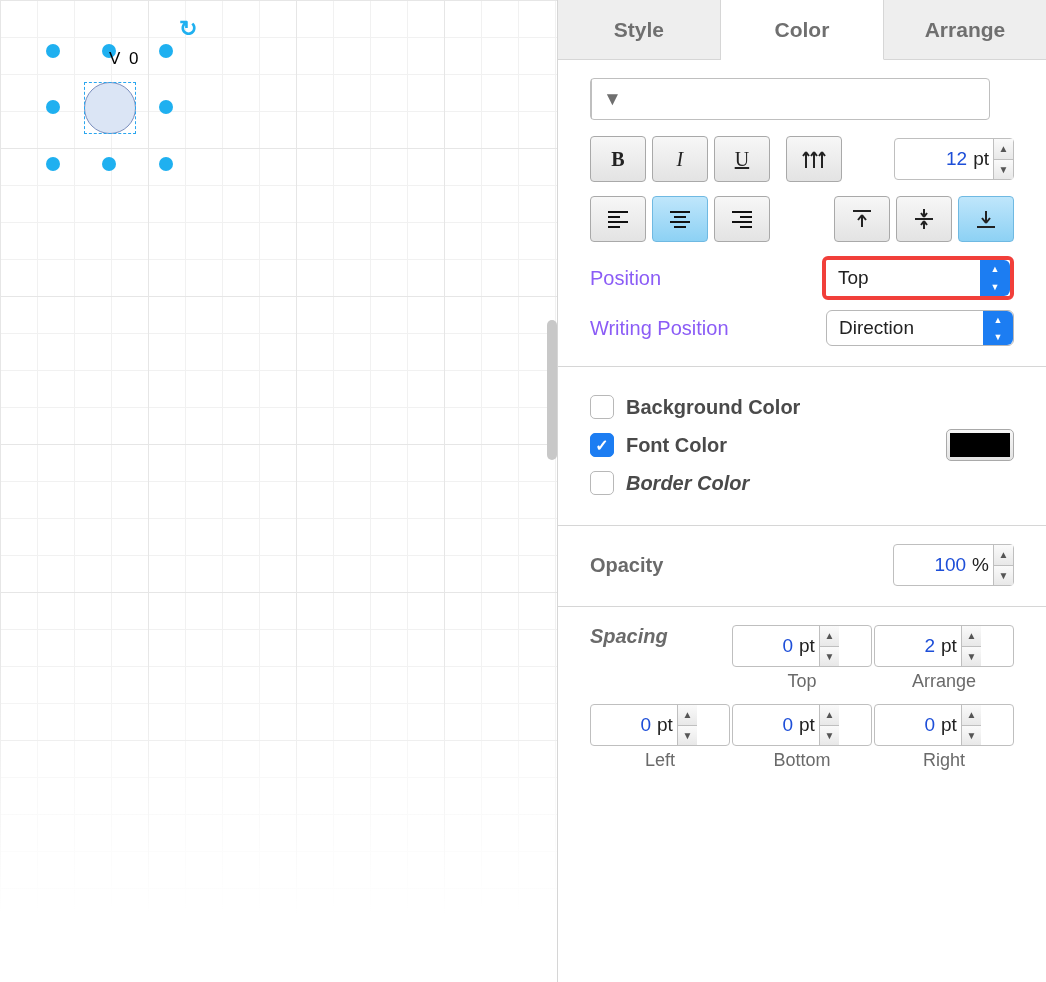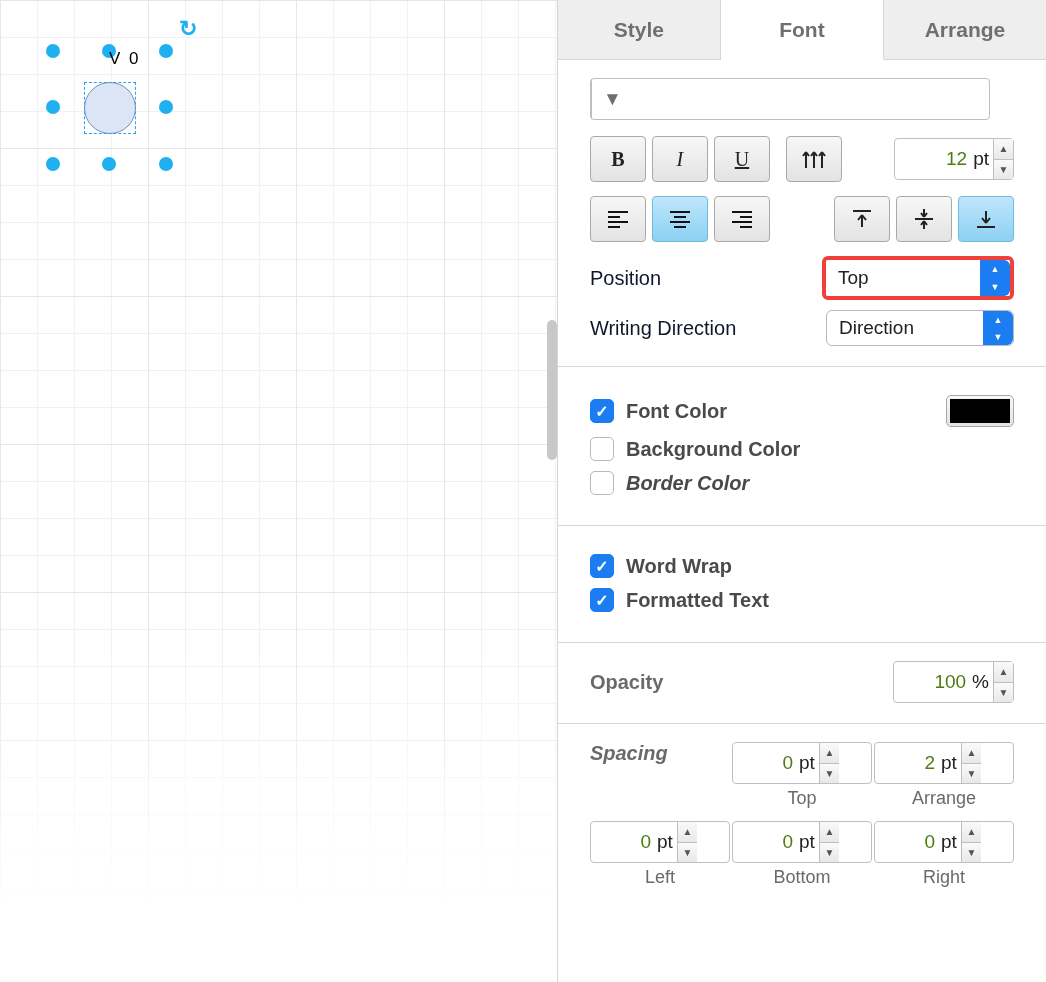--- a/index.html
+++ b/index.html
@@ -177,35 +177,35 @@
   .tb-btn.active { background: linear-gradient(#bfe6fb,#8dd1f4); border-color:#6fb9e2;}
   .tb-btn svg { display:block; }
 
   .spin {
     display:flex; align-items:center;
     border:1px solid #bfbfbf; border-radius:4px; height:42px;
     background:#fff;
   }
   .spin input {
     border:none; width:78px; text-align:right; font-size:19px; padding-right:6px;
-    outline:none; background:transparent; color:#4d7c0f;
+    outline:none; background:transparent; color:#1d4ed8;
   }
   .spin .unit { padding-right:4px; font-size:19px; color:#222;}
   .spin .arrows {
     width:20px; height:100%; border-left:1px solid #bfbfbf;
     display:flex; flex-direction:column;
   }
   .spin .arrows div{
     flex:1; display:flex; align-items:center; justify-content:center;
     font-size:10px; color:#555; background:linear-gradient(#fafafa,#e8e8e8);
   }
   .spin .arrows div:first-child{border-bottom:1px solid #bfbfbf;}
 
   .kv-row{ display:flex; align-items:center; margin-top:10px;}
-  .kv-row .k{ flex:1; font-size:20px; color:#0f172a;}
+  .kv-row .k{ flex:1; font-size:20px; color:#8b5cf6;}
   .mac-select{
     position:relative;
     width:188px; height:36px;
     border:1px solid #b8b8b8; border-radius:6px;
     background:#fff;
     display:flex; align-items:center;
     padding:0 40px 0 12px;
     font-size:19px; color:#222;
   }
   .mac-select .seg{
@@ -261,21 +261,21 @@
     <div class="rotate-handle">↻</div>
   </div>
   <div class="scrollbar-thumb"></div>
   <div class="canvas-fade"></div>
 </div>
 
 <div class="panel">
 
   <div class="tabs">
     <div class="tab">Style</div>
-    <div class="tab active">Font</div>
+    <div class="tab active">Color</div>
     <div class="tab">Arrange</div>
   </div>
 
   <div class="section">
 
     <div class="font-select">
       <div class="caret">▼</div>
     </div>
 
     <div class="row">
@@ -370,59 +370,49 @@
           <span>Top</span>
           <div class="seg">
               <span>▲</span>
               <span>▼</span>
             </div>
         </div>
       </div>
     </div>
 
     <div class="kv-row">
-      <div class="k">Writing Direction</div>
+      <div class="k">Writing Position</div>
       <div class="mac-select">
         <span>Direction</span>
         <div class="seg">
             <span>▲</span>
             <span>▼</span>
           </div>
       </div>
     </div>
   </div>
 
   <div class="section">
     <div class="check-row">
+      <div class="cb"></div>
+      <span style="font-weight:700;">Background Color</span>
+    </div>
+    <div class="check-row">
       <div class="cb checked"></div>
       <span style="font-weight:700;">Font Color</span>
       <div class="swatch">
           <div class="inner"></div>
         </div>
     </div>
     <div class="check-row">
       <div class="cb"></div>
-      <span style="font-weight:700;">Background Color</span>
-    </div>
-    <div class="check-row">
-      <div class="cb"></div>
       <span style="font-weight:700;font-style:italic;">Border Color</span>
     </div>
   </div>
 
-  <div class="section">
-    <div class="check-row">
-      <div class="cb checked"></div>
-      <span style="font-weight:700;">Word Wrap</span>
-    </div>
-    <div class="check-row">
-      <div class="cb checked"></div>
-      <span style="font-weight:700;">Formatted Text</span>
-    </div>
-  </div>
 
   <div class="section">
     <div class="opacity-row">
       <div class="lbl">Opacity</div>
       <div class="spin">
         <input value="100" style="">
         <span class="unit">%</span>
         <div class="arrows">
             <div>▲</div>
             <div>▼</div>

